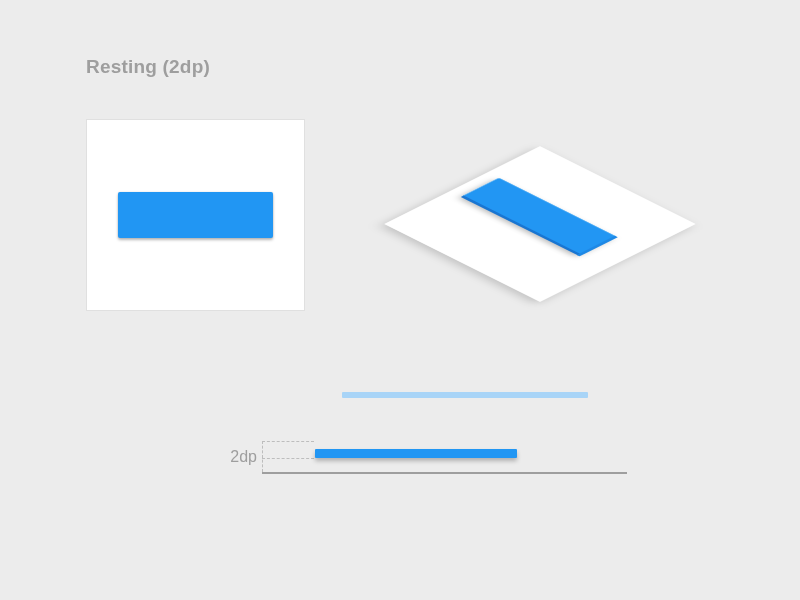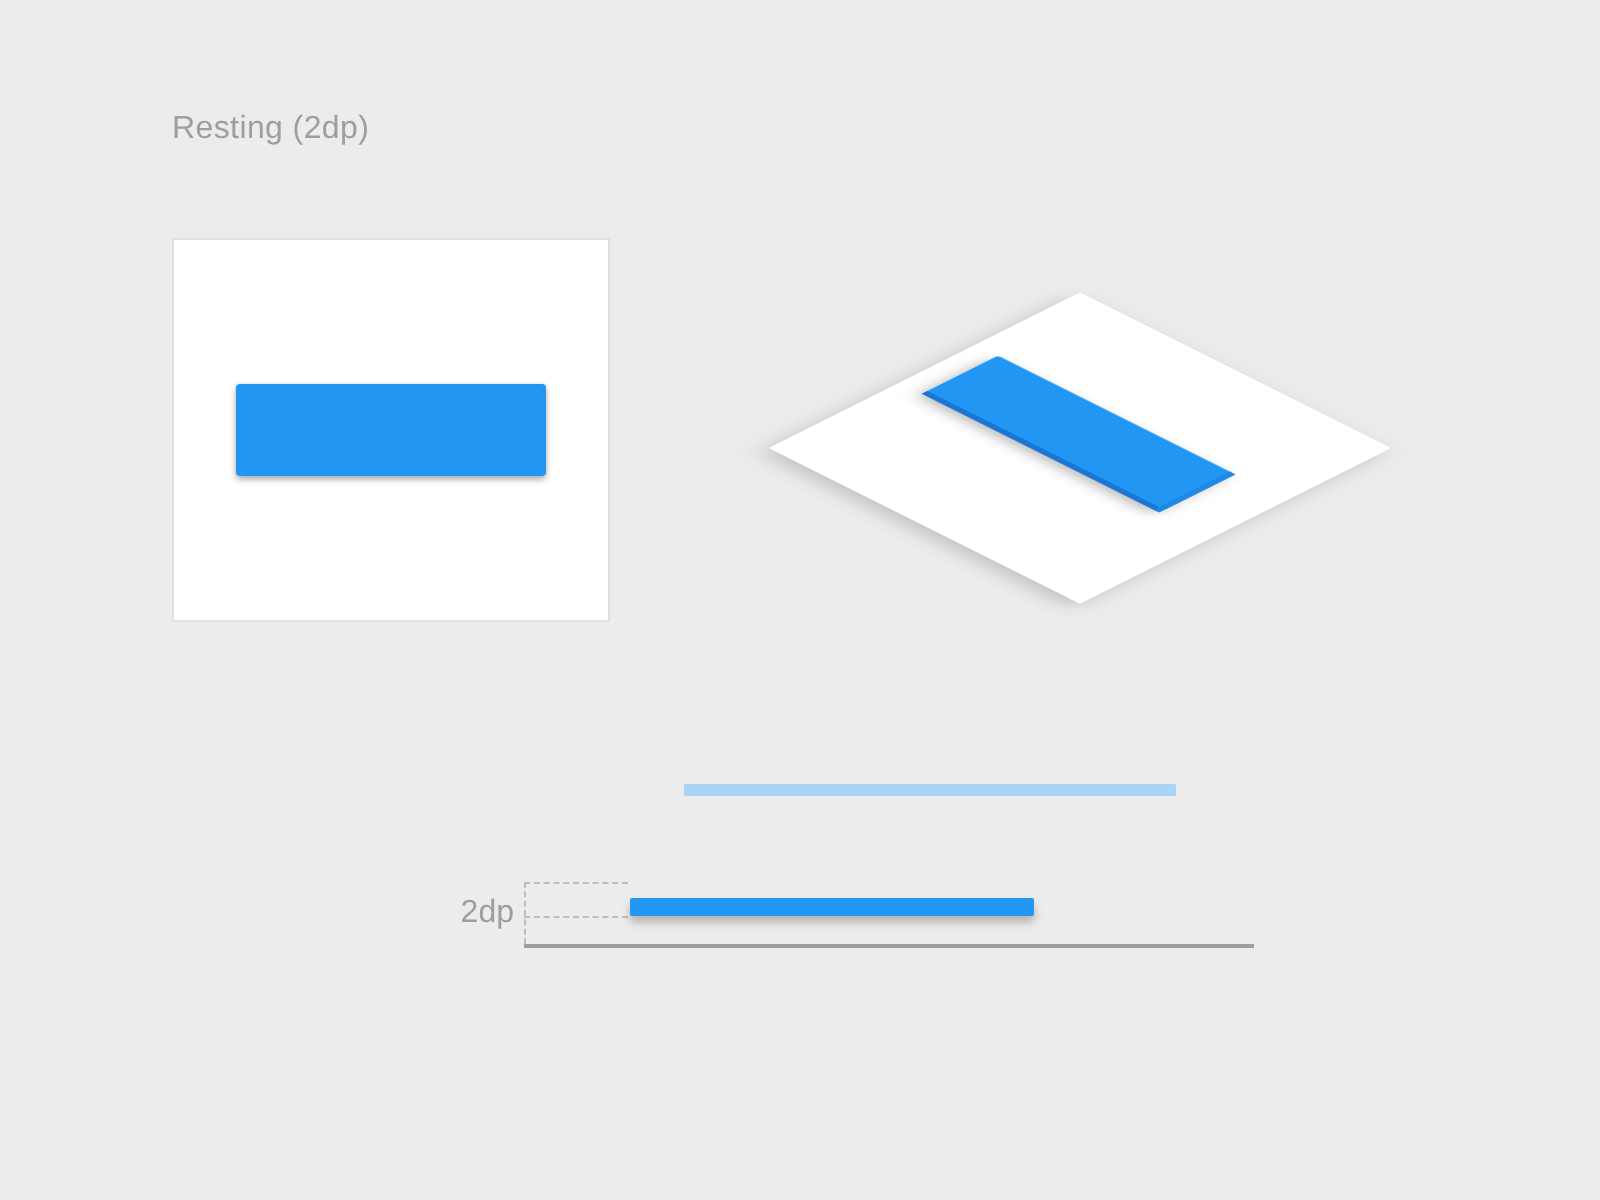--- a/index.html
+++ b/index.html
@@ -9,22 +9,22 @@
     height:600px;
     background:#ECECEC;
     font-family:"Helvetica Neue",Arial,sans-serif;
     color:#9E9E9E;
     overflow:hidden;
   }
   .title{
     position:absolute;
     left:86px;
     top:56px;
-    font-size:16px;
-    font-weight:400;
+    font-size:19px;
+    font-weight:700;
     letter-spacing:.2px;
     text-align:center;
   }
 
   
   .card-flat{
     position:absolute;
     left:86px;
     top:119px;
     width:219px;

